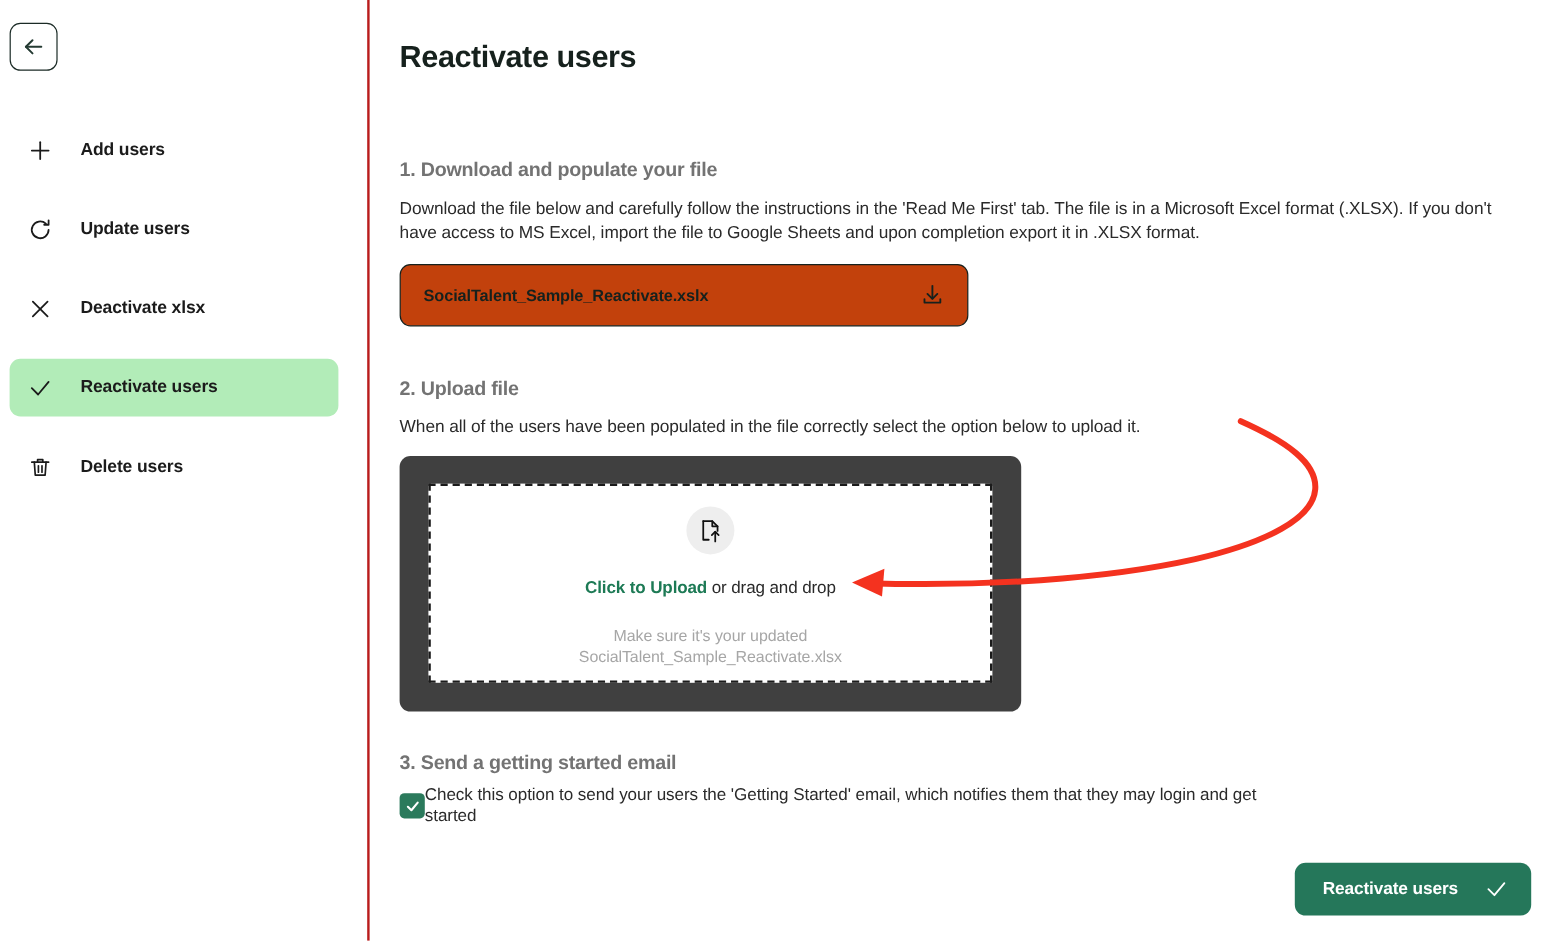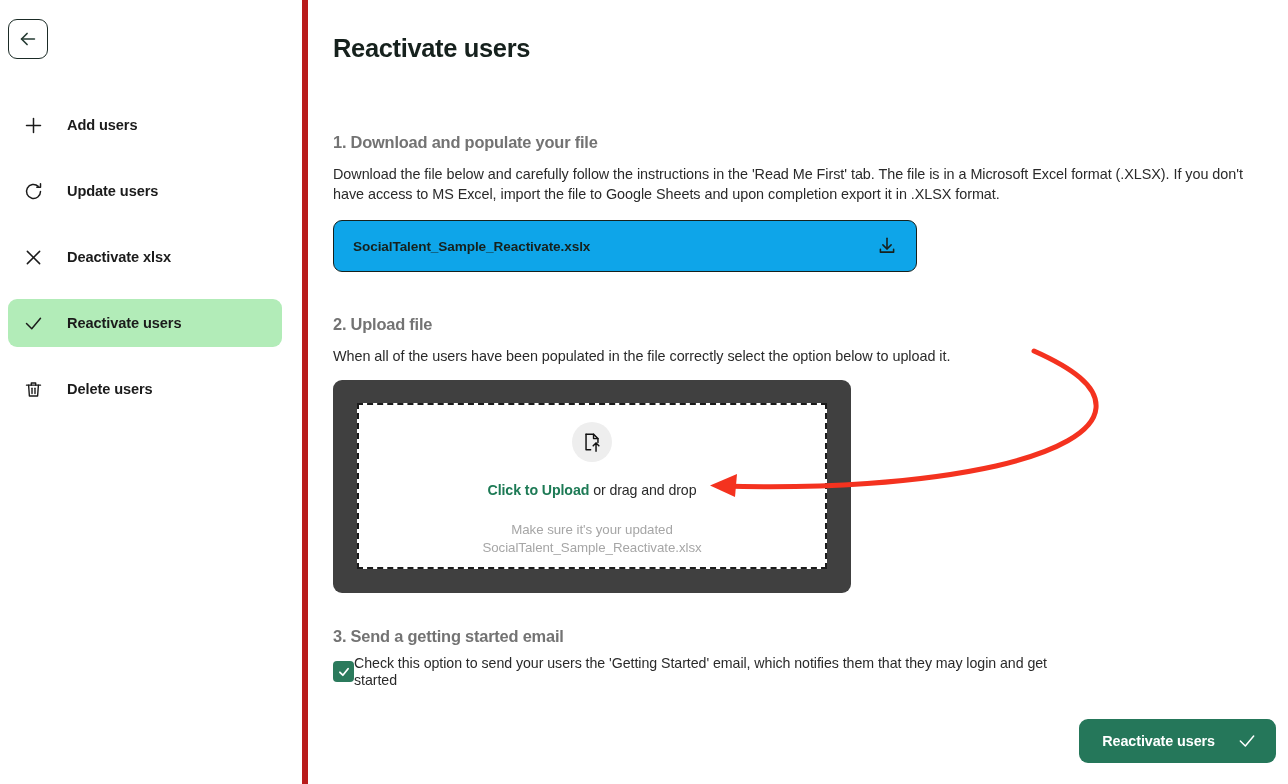--- a/index.html
+++ b/index.html
@@ -20,21 +20,21 @@
     display: flex;
   }
 
   
   .sidebar {
     position: relative;
     width: 308px;
     height: 784px;
     flex: 0 0 308px;
     background: #ffffff;
-    border-right: 6px solid #b91c1c;
+    border-right: 2px solid #b91c1c;
   }
 
   .back-button {
     position: absolute;
     left: 8px;
     top: 19px;
     width: 40px;
     height: 40px;
     border: 1px solid #1b2b26;
     border-radius: 9px;
@@ -129,27 +129,27 @@
   }
 
   
   #step1-heading { position: absolute; left: 25px; top: 133px; }
   #step1-text    { position: absolute; left: 25px; top: 164px; width: 930px; }
 
   .file-box {
     position: absolute;
     left: 25px;
     top: 220px;
-    width: 584px;
+    width: 474px;
     height: 52px;
     border: 1px solid #16211d;
     border-radius: 9px;
     display: flex;
     align-items: center;
-    background: #0ea5e9;
+    background: #c2410c;
     cursor: pointer;
   }
   .file-name {
     margin-left: 19px;
     font-size: 13.6px;
     font-weight: bold;
     letter-spacing: -0.1px;
     color: #16211d;
     white-space: nowrap;
   }

